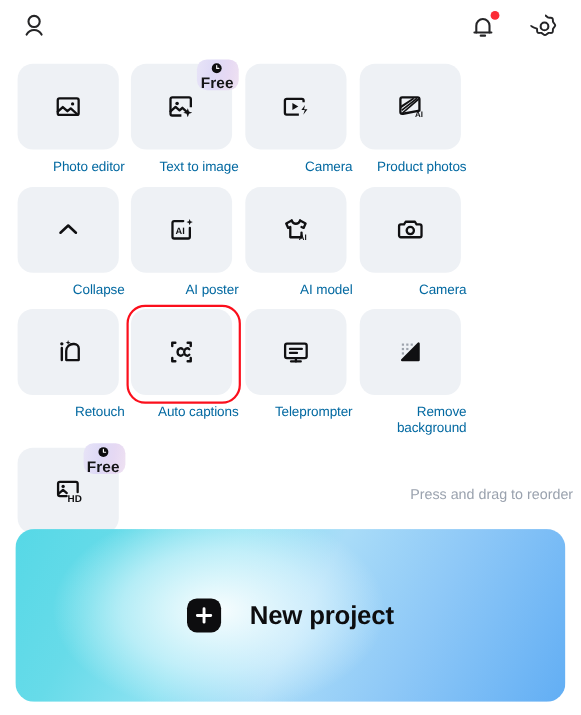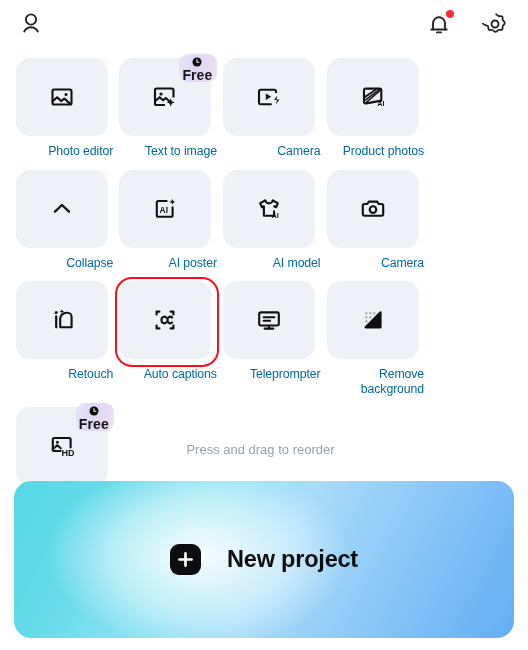--- a/index.html
+++ b/index.html
@@ -124,21 +124,21 @@
     color: #0369a1;
     letter-spacing: -0.1px;
   }
 
   
   .reorder-hint {
     position: absolute;
     top: 442px;
     left: 0;
     width: 521px;
-    text-align: center;
+    text-align: right;
     font-size: 13px;
     color: #9aa2ae;
   }
 
   
   .new-project {
     position: absolute;
     left: 14px;
     top: 481px;
     width: 500px;

